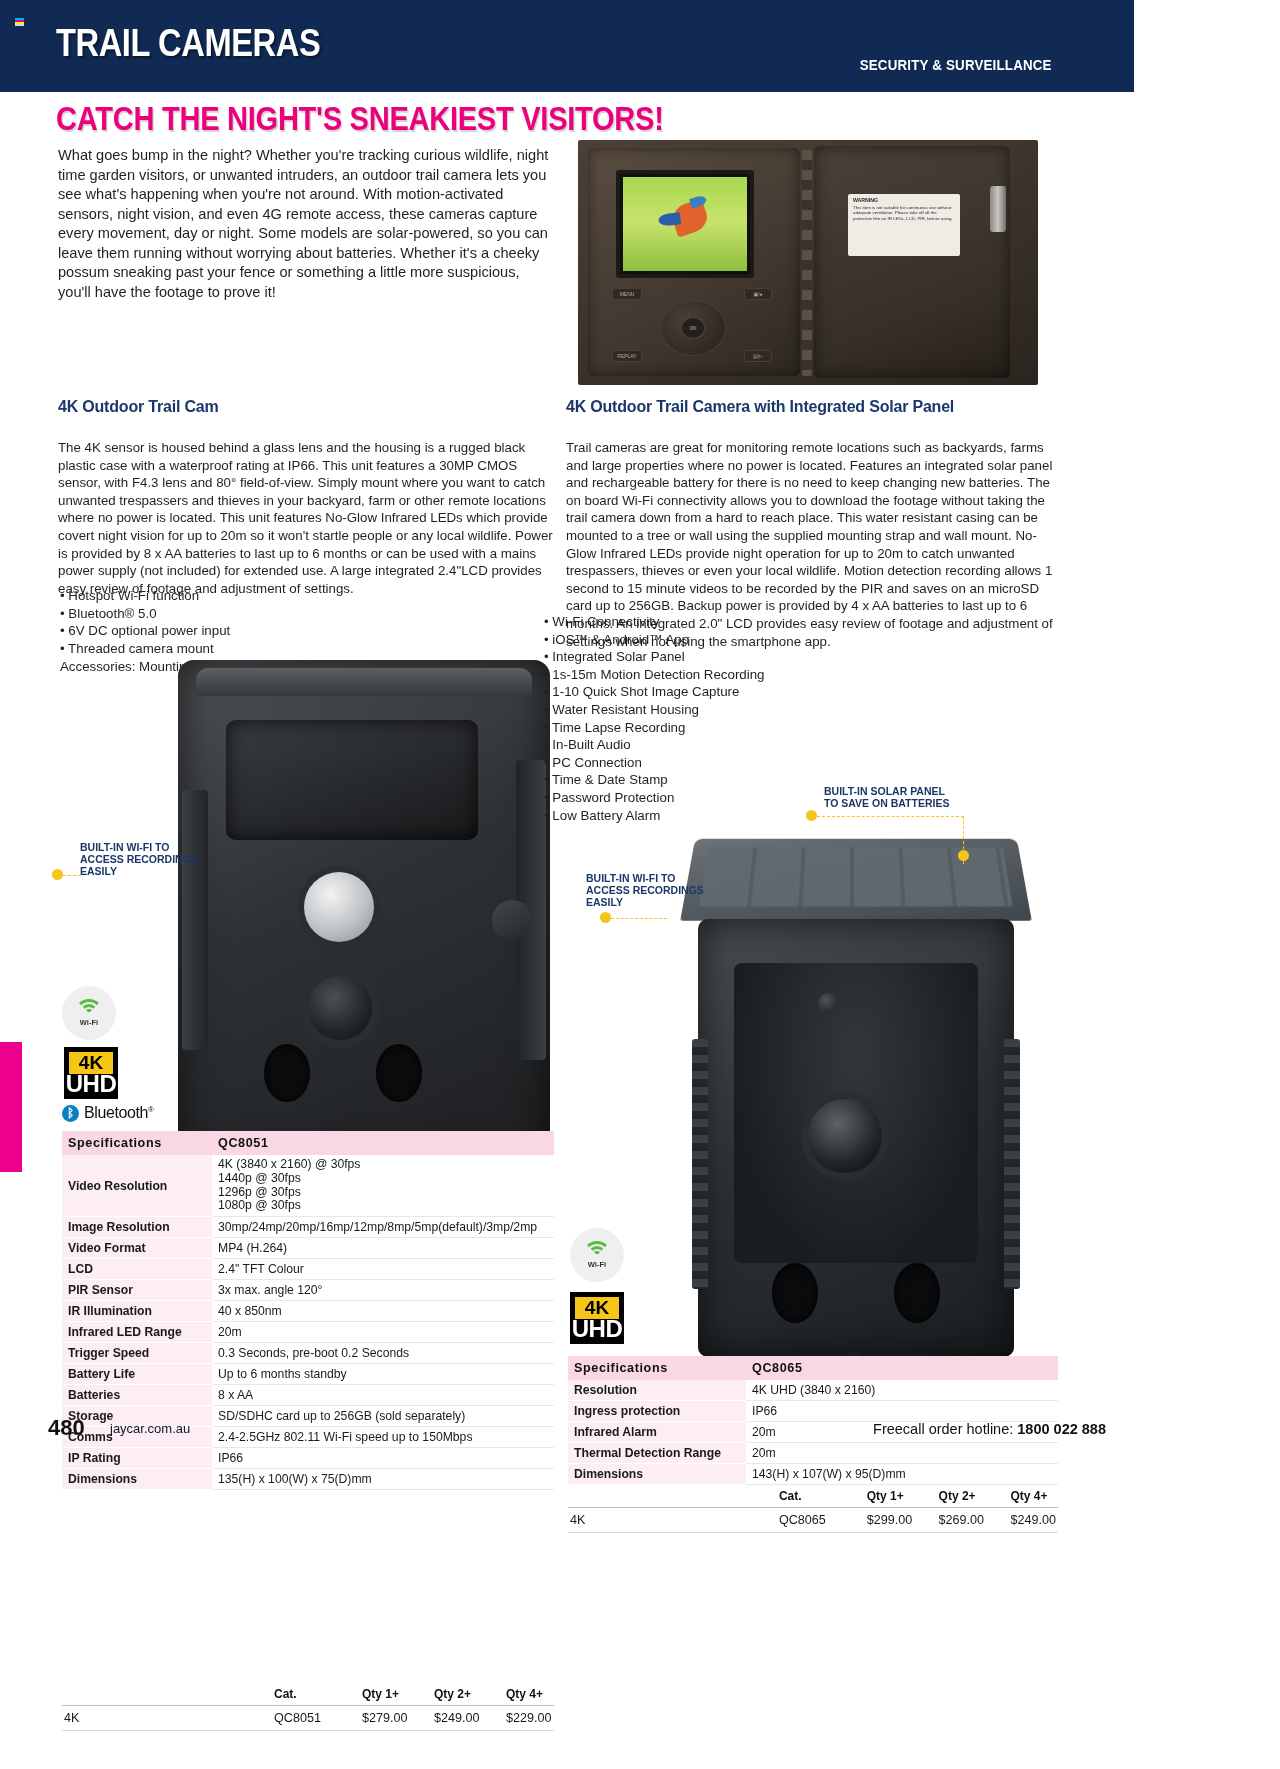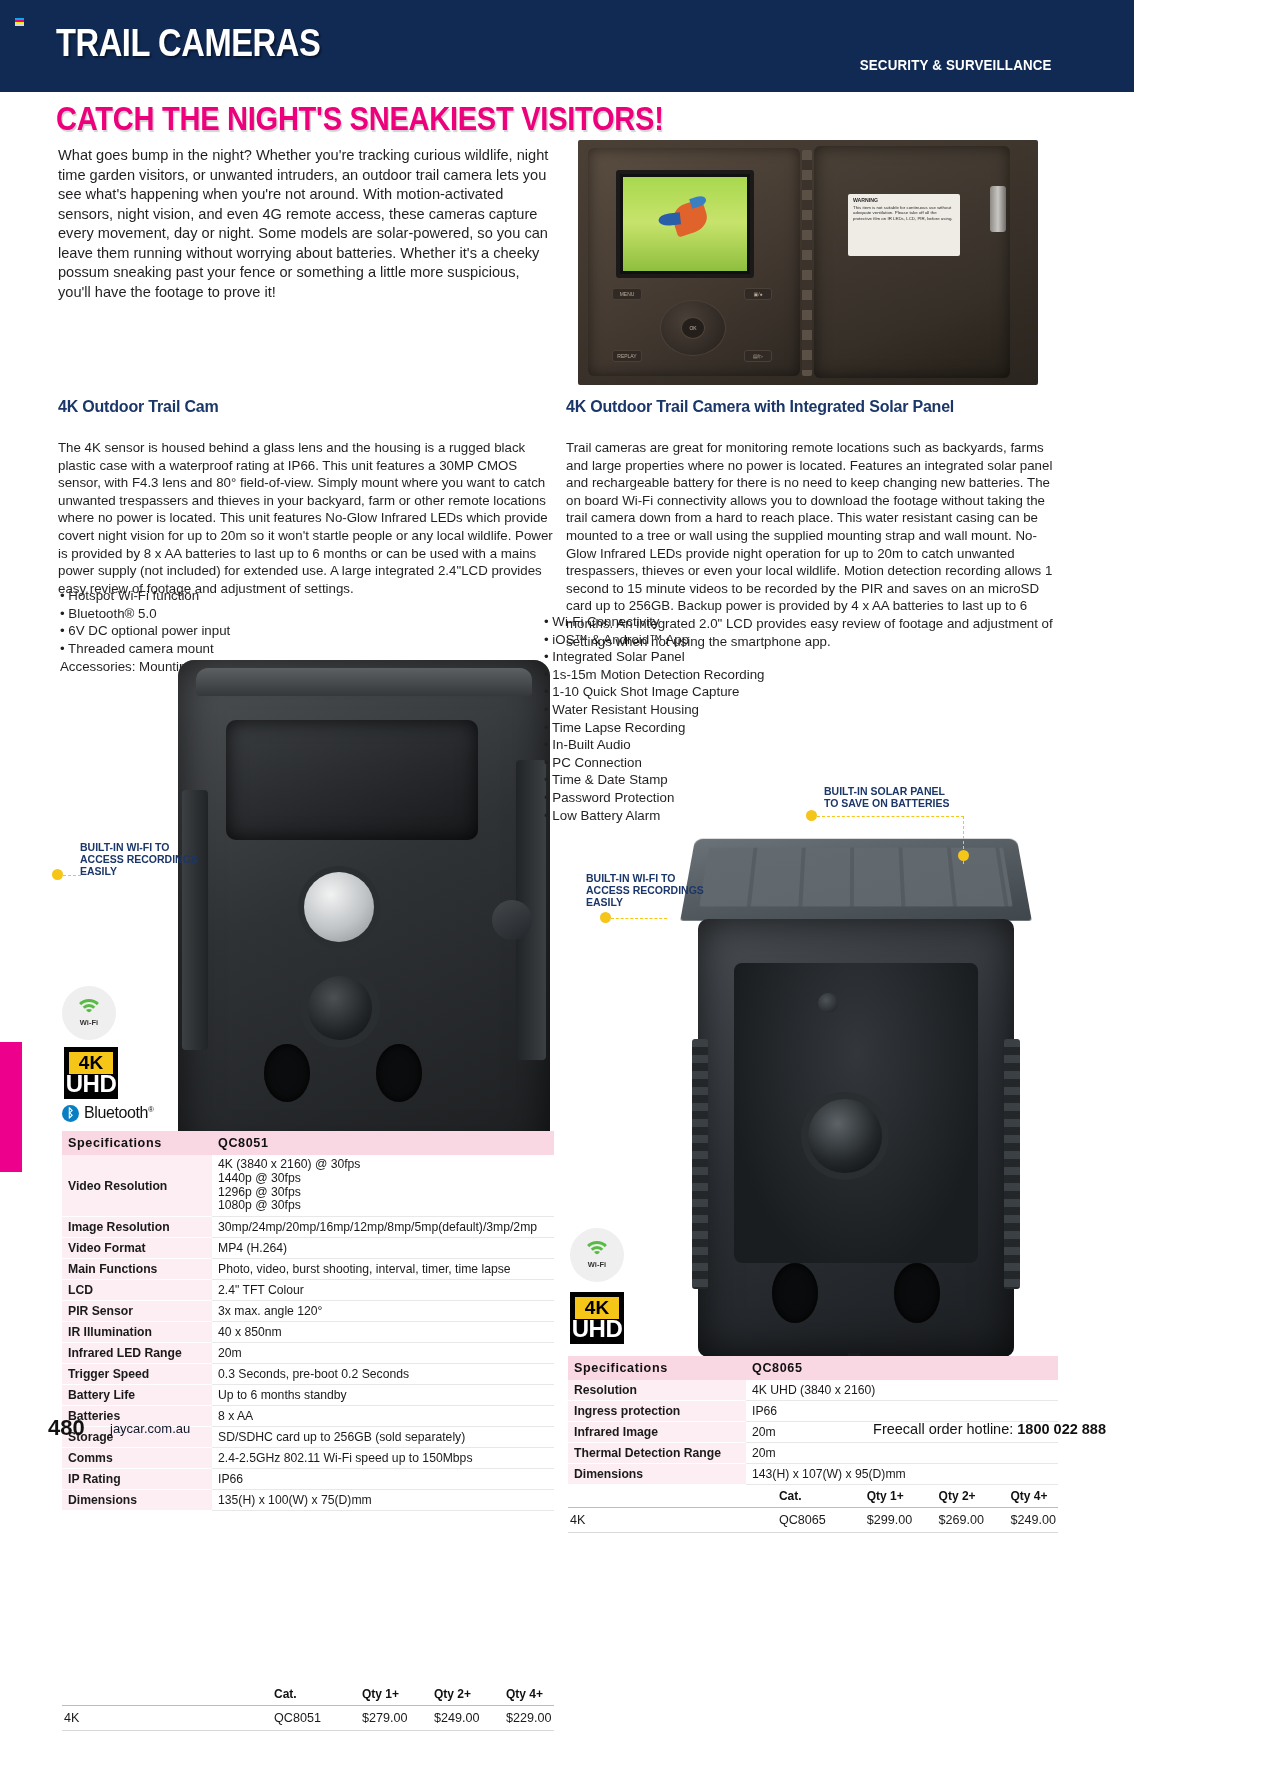--- a/index.html
+++ b/index.html
@@ -530,24 +530,20 @@
         </tr>
       <tr>
           <td>Image Resolution</td>
           <td>30mp/24mp/20mp/16mp/12mp/8mp/5mp(default)/3mp/2mp</td>
         </tr>
       <tr>
           <td>Video Format</td>
           <td>MP4 (H.264)</td>
         </tr>
       <tr>
-          <td>Main Functions</td>
-          <td>Photo, video, burst shooting, interval, timer, time lapse</td>
-        </tr>
-      <tr>
           <td>LCD</td>
           <td>2.4" TFT Colour</td>
         </tr>
       <tr>
           <td>PIR Sensor</td>
           <td>3x max. angle 120°</td>
         </tr>
       <tr>
           <td>IR Illumination</td>
           <td>40 x 850nm</td>
@@ -678,21 +674,21 @@
     <tbody>
       <tr>
           <td>Resolution</td>
           <td>4K UHD (3840 x 2160)</td>
         </tr>
       <tr>
           <td>Ingress protection</td>
           <td>IP66</td>
         </tr>
       <tr>
-          <td>Infrared Image</td>
+          <td>Infrared Alarm</td>
           <td>20m</td>
         </tr>
       <tr>
           <td>Thermal Detection Range</td>
           <td>20m</td>
         </tr>
       <tr>
           <td>Dimensions</td>
           <td>143(H) x 107(W) x 95(D)mm</td>
         </tr>

